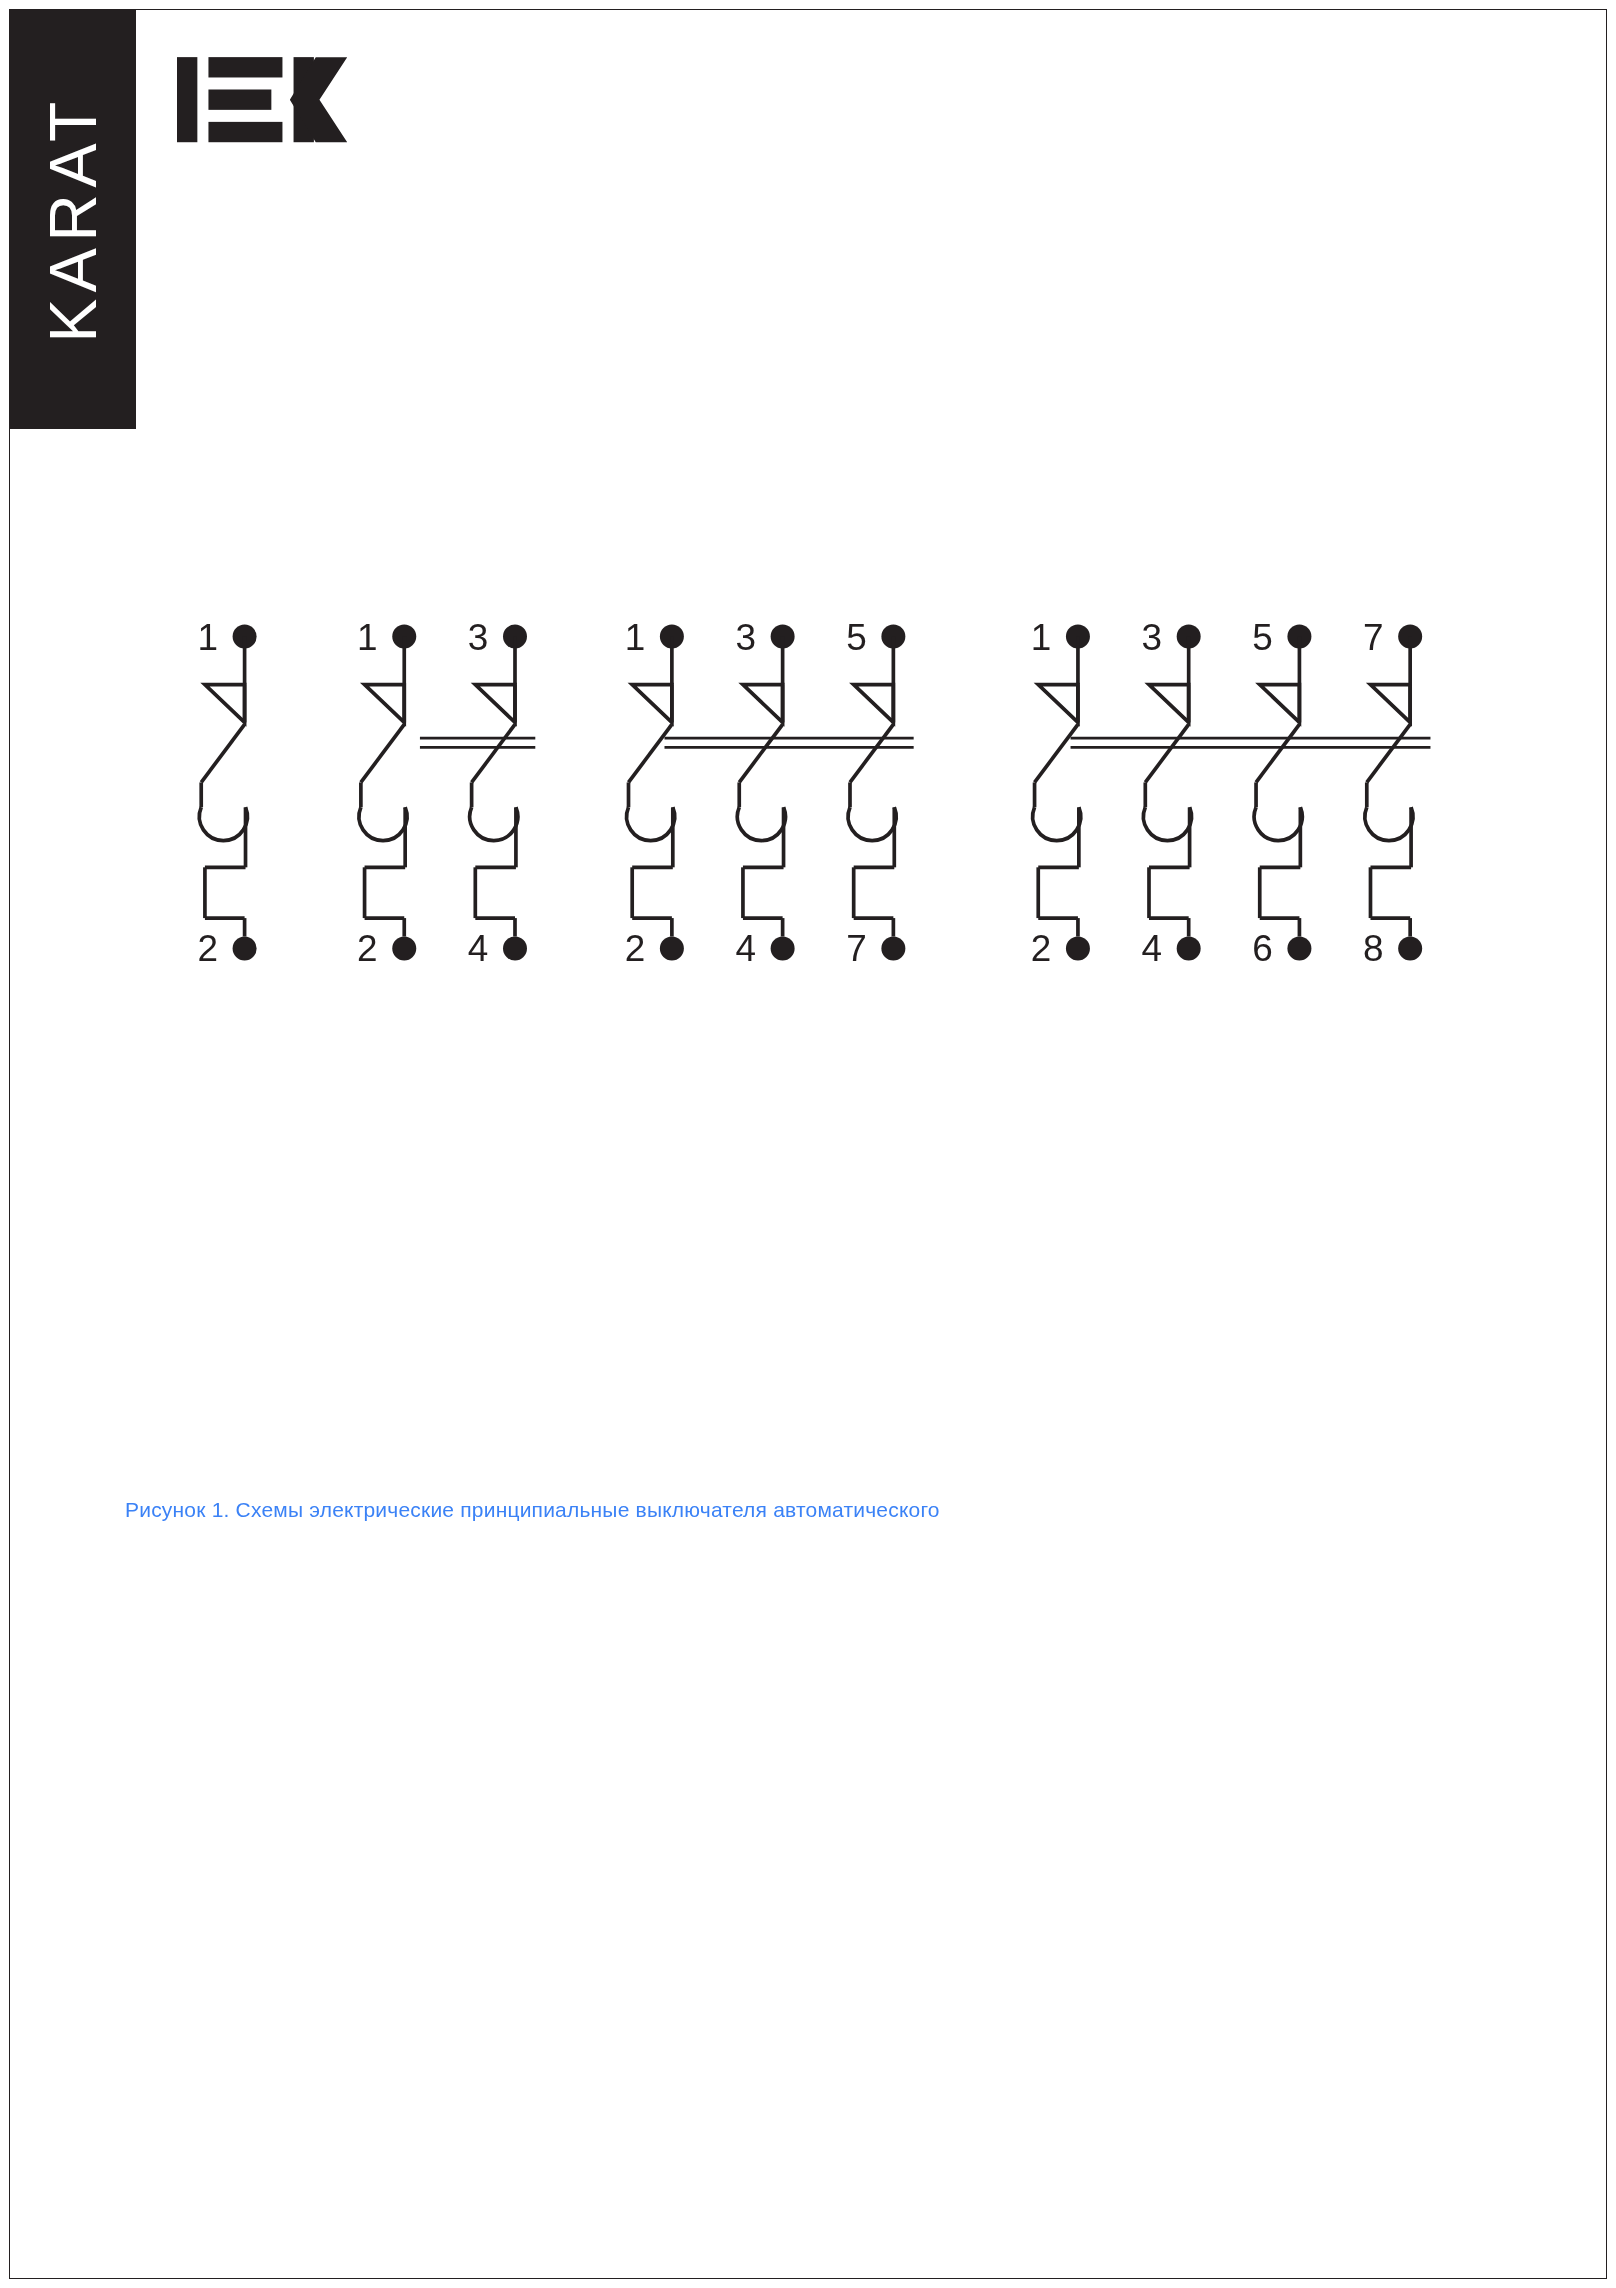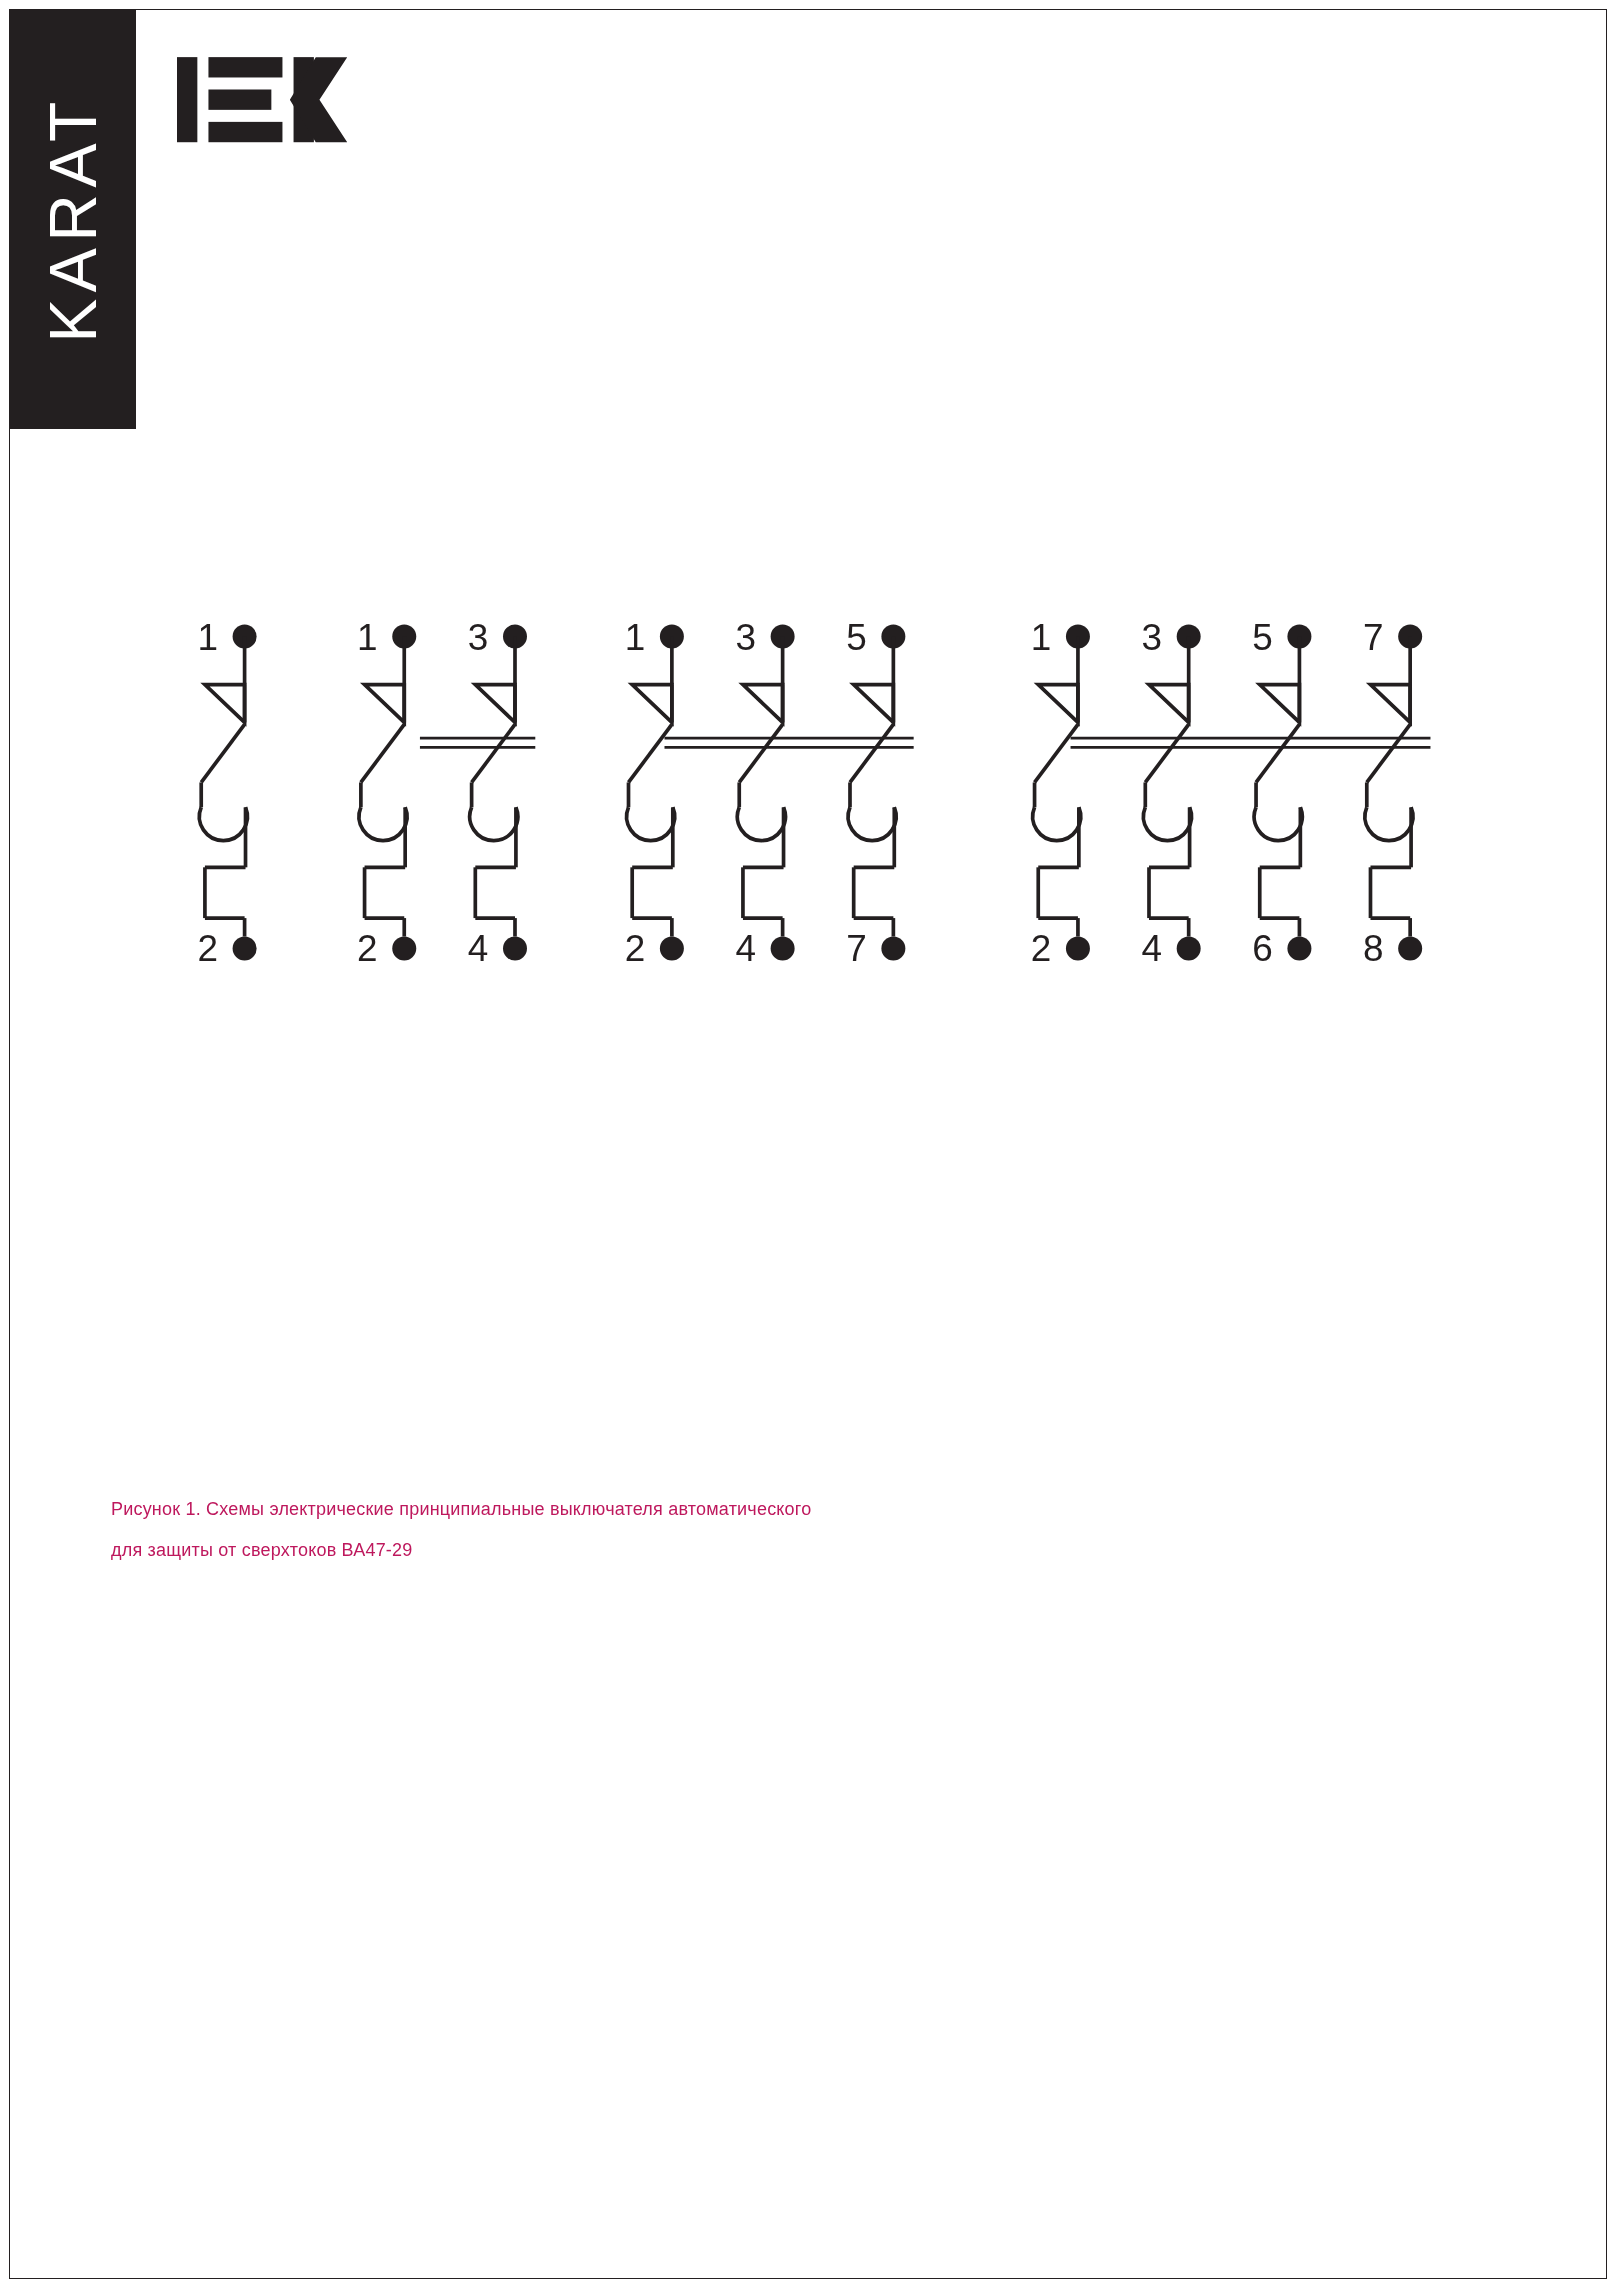--- a/index.html
+++ b/index.html
@@ -66,26 +66,26 @@
     left: 0;
     top: 572px;
     width: 1616px;
     height: 646px;
   }
   .diagram svg { display: block; }
 
   
   .caption {
     position: absolute;
-    left: 111px;
+    left: 125px;
     top: 1489px;
     width: 1200px;
-    font-size: 18px;
+    font-size: 21px;
     line-height: 41px;
-    color: #be185d;
+    color: #3b82f6;
     font-family: "Liberation Sans", sans-serif;
     letter-spacing: 0.2px;
   }
 </style>
 </head>
 <body>
 
 <div class="page-frame"></div>
 
 <div class="brand-tab">
@@ -291,15 +291,14 @@
       <text x="1128" y="422">2</text>
       <text x="1248" y="422">4</text>
       <text x="1368" y="422">6</text>
       <text x="1488" y="422">8</text>
     </g>
   </svg>
 </div>
 
 <div class="caption">
   <div>Рисунок 1. Схемы электрические принципиальные выключателя автоматического</div>
-  <div>для защиты от сверхтоков ВА47-29</div>
 </div>
 
 
 </body></html>

